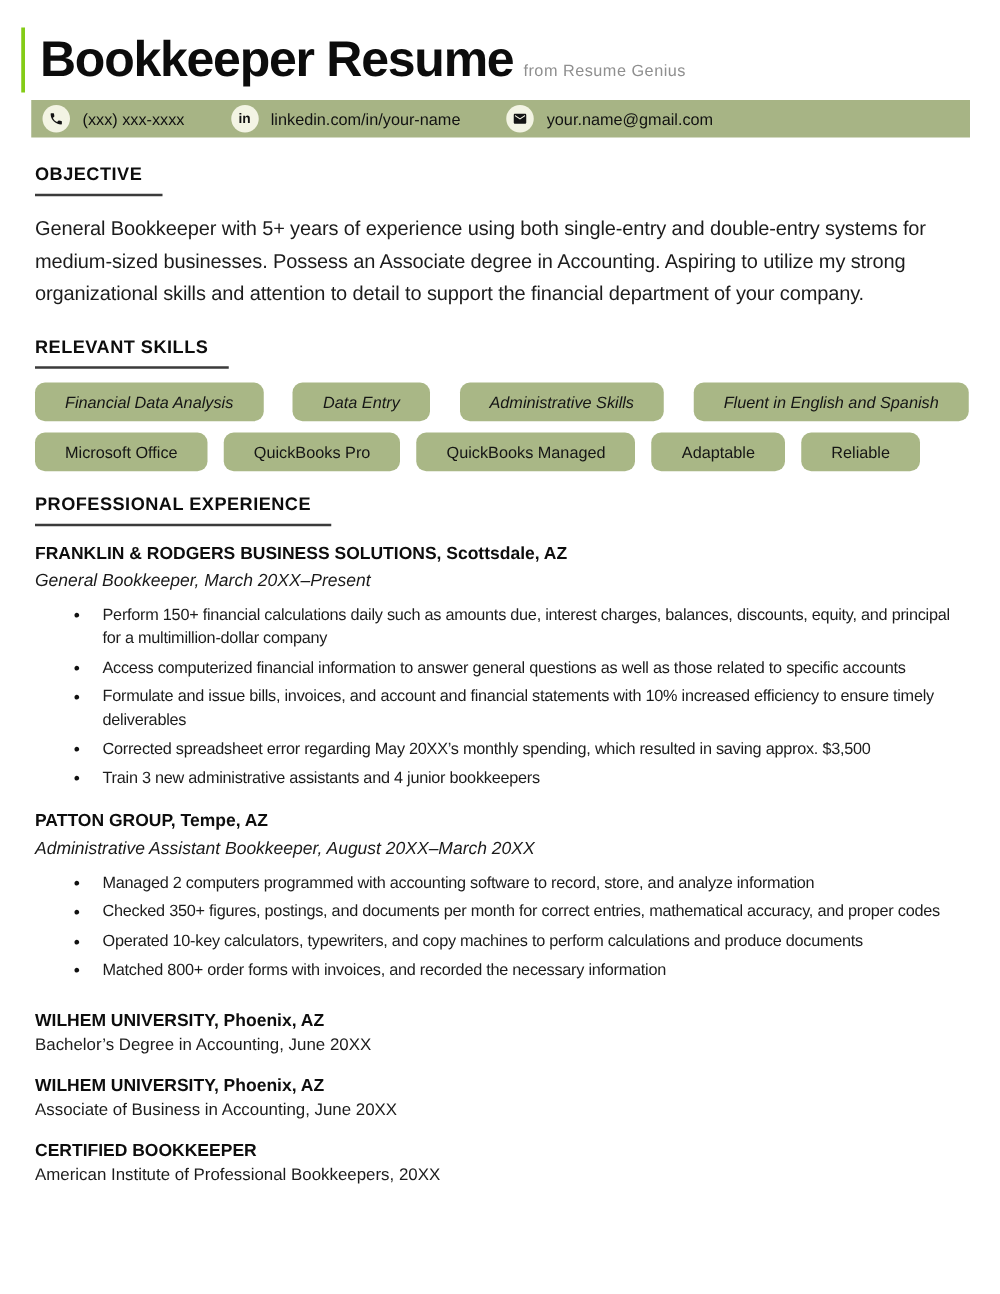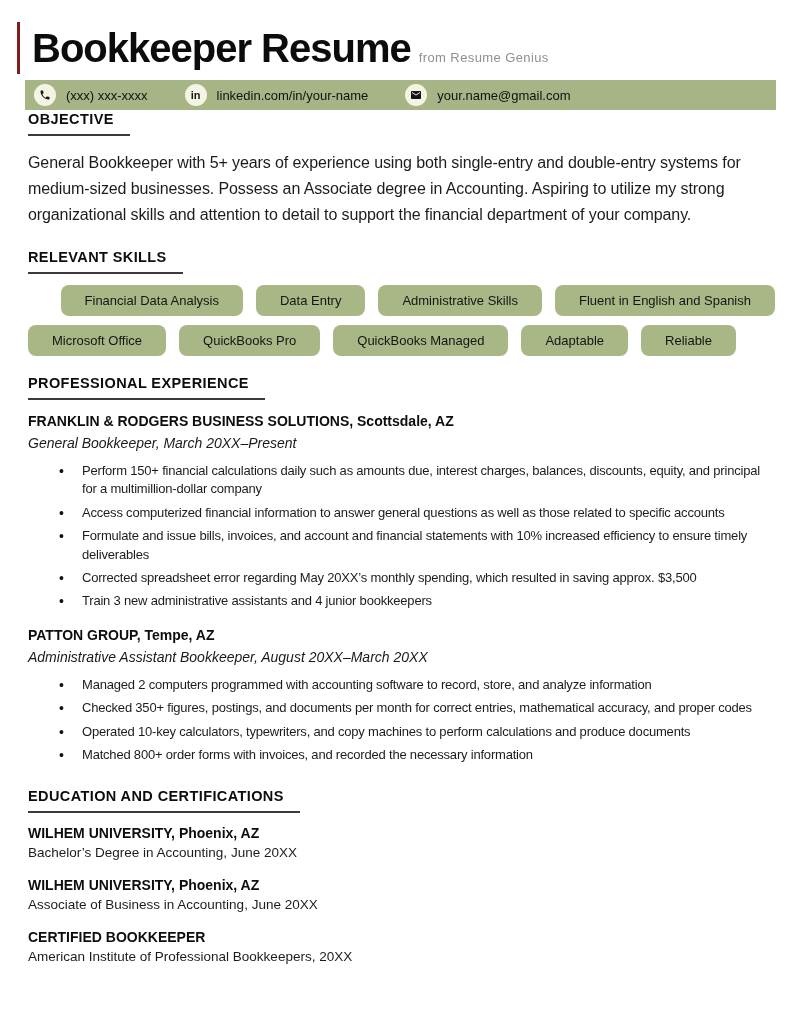--- a/index.html
+++ b/index.html
@@ -13,21 +13,21 @@
   html,body{margin:0;padding:0;}
   body{
     width:800px;height:1035px;overflow:hidden;background:#ffffff;
     font-family:"Liberation Sans", sans-serif;color:#1a1a1a;
   }
   .page{width:800px;height:1035px;position:relative;}
 
   
   .header{
     margin:22px 25px 0 17px;
-    border-left:3px solid #7f1d1d;
+    border-left:3px solid #84cc16;
     padding-left:12px;
     display:flex;align-items:baseline;
     min-height:52px;
   }
   .title{
     font-size:40px;font-weight:800;color:#0c0c0c;
     letter-spacing:-1px;line-height:52px;white-space:nowrap;
   }
   .subtitle{
     font-size:13px;color:var(--subtitle-gray);margin-left:8px;
@@ -52,30 +52,30 @@
   .linkedin-glyph{font-size:11px;font-weight:800;line-height:1;letter-spacing:0;}
 
   
   .main{margin:0 25px 0 28px;}
   .section-heading{
     display:inline-block;font-size:14.5px;font-weight:800;color:#0d0d0d;
     letter-spacing:0.4px;border-bottom:2px solid var(--heading-underline);
     padding:0 16px 7px 0;
   }
 
-  .objective-section{}
+  .objective-section{margin-top:21px;}
   .objective-text{
     margin:14px 0 0 0;font-size:16px;letter-spacing:-0.1px;
     line-height:1.62;color:#1c1c1c;
   }
 
   .skills-section{margin-top:20px;}
   .pill-rows{margin-top:11px;display:flex;flex-direction:column;gap:9px;}
   .pill-row{display:flex;gap:13px;}
-  .pill-row.row-1{justify-content:flex-end;}
+  .pill-row.row-1{justify-content:space-between;font-style:italic;}
   .pill{
     background:var(--pill-green);border-radius:8px;height:31px;
     display:flex;align-items:center;justify-content:center;
     padding:0 24px;font-size:13px;color:#151515;white-space:nowrap;
   }
 
   .experience-section{margin-top:18px;}
   .job{margin-top:13px;}
   .job.second{margin-top:16px;}
   .company{font-size:14px;font-weight:800;color:#0d0d0d;}
@@ -178,21 +178,20 @@
         <ul class="bullets">
           <li>Managed 2 computers programmed with accounting software to record, store, and analyze information</li>
           <li>Checked 350+ figures, postings, and documents per month for correct entries, mathematical accuracy, and proper codes</li>
           <li>Operated 10-key calculators, typewriters, and copy machines to perform calculations and produce documents</li>
           <li>Matched 800+ order forms with invoices, and recorded the necessary information</li>
         </ul>
       </div>
     </div>
 
     <div class="education-section">
-      <div class="section-heading">EDUCATION AND CERTIFICATIONS</div>
       <div class="edu-entries">
         <div class="edu-entry">
           <div class="edu-title">WILHEM UNIVERSITY, Phoenix, AZ</div>
           <div class="edu-detail">Bachelor’s Degree in Accounting, June 20XX</div>
         </div>
         <div class="edu-entry gap">
           <div class="edu-title">WILHEM UNIVERSITY, Phoenix, AZ</div>
           <div class="edu-detail">Associate of Business in Accounting, June 20XX</div>
         </div>
         <div class="edu-entry gap">

